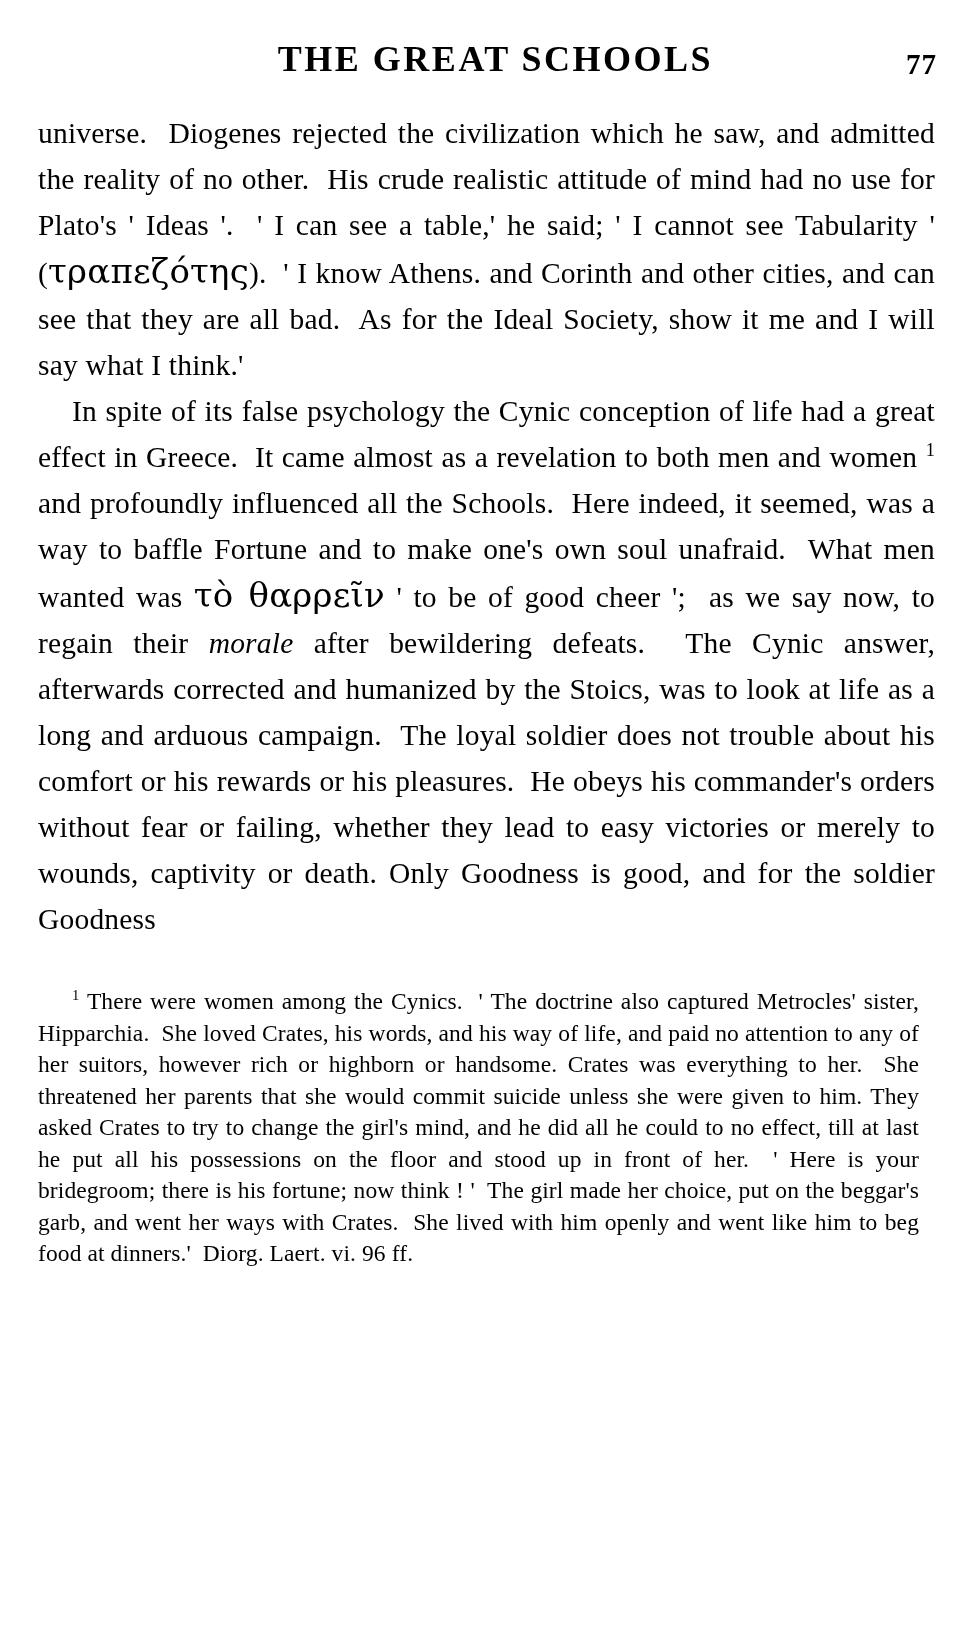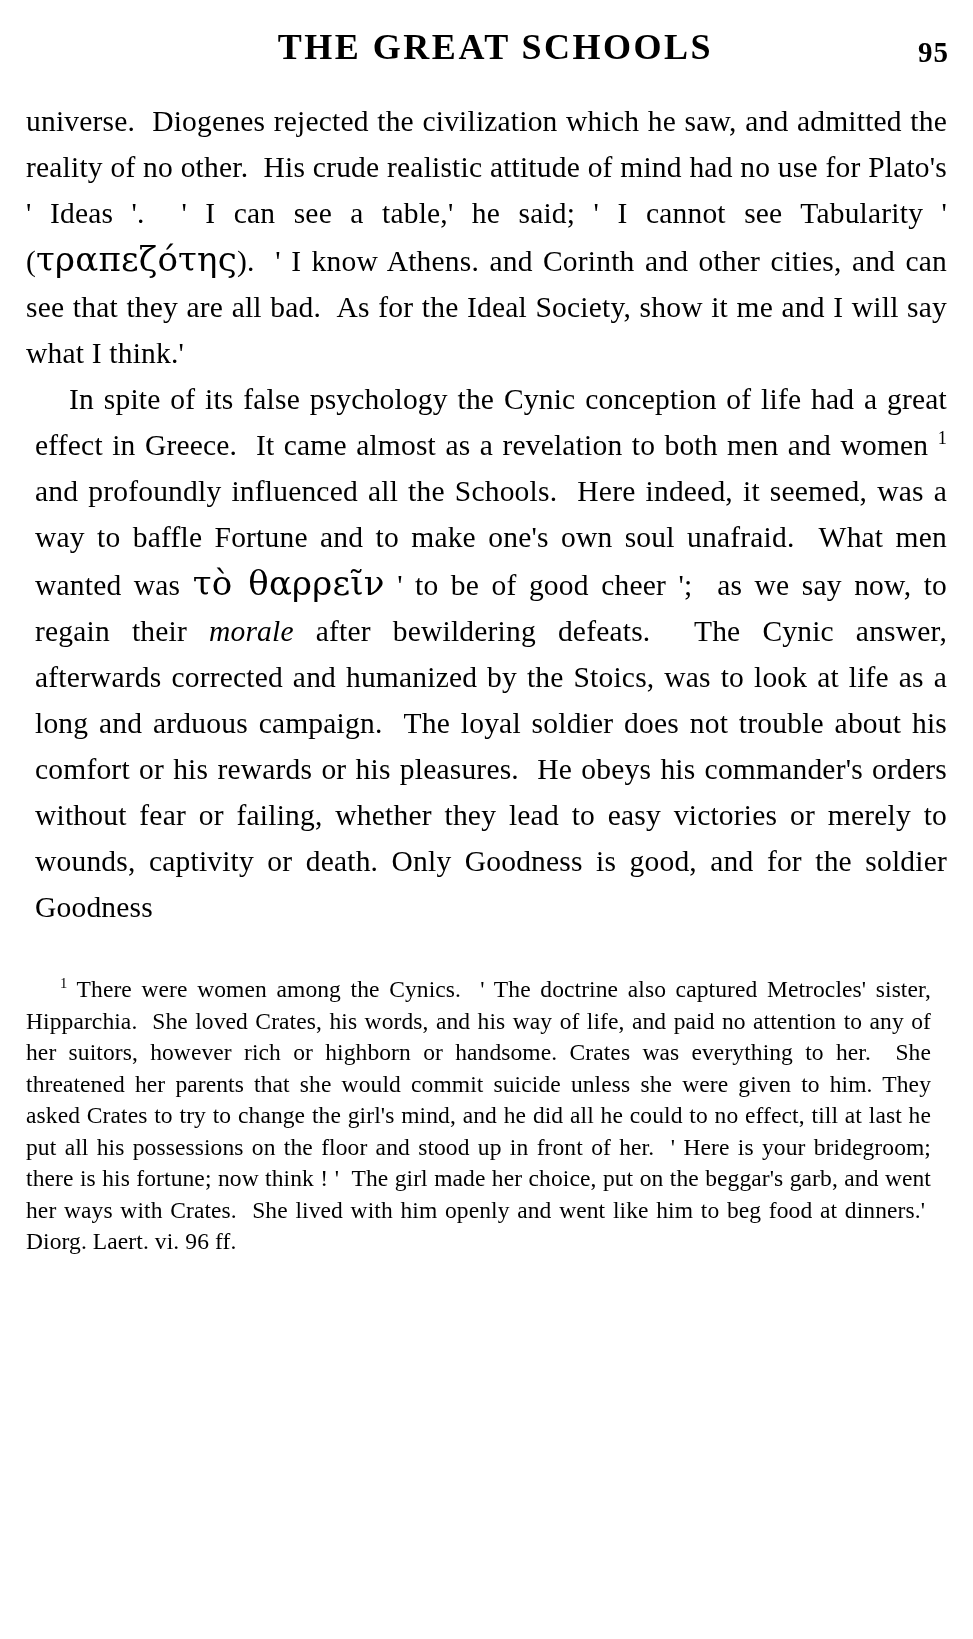--- a/index.html
+++ b/index.html
@@ -13,21 +13,21 @@
     font-family: "Liberation Serif", serif;
     color: #000000;
     position: relative;
     overflow: hidden;
   }
   .page {
     position: absolute;
     left: 0; top: 0;
     width: 973px;
     height: 1411px;
-    padding: 4px;
+    padding: 16px;
     box-sizing: border-box;
   }
   .header {
     position: relative;
     margin: 22px 18px 0 18px;
     height: 58px;
   }
   .header-title {
     text-align: center;
     font-size: 36px;
@@ -51,21 +51,20 @@
     text-align: justify;
     text-justify: inter-word;
     font-weight: 500;
     letter-spacing: 0.2px;
   }
   .body-text p {
     margin: 0;
   }
   .body-text p.indent {
     text-indent: 34px;
-    margin-left: 9px;
   }
   .greek {
     font-family: "DejaVu Serif", serif;
     font-size: 34px;
   }
   .ital {
     font-style: italic;
   }
   sup {
     font-size: 0.62em;
@@ -94,21 +93,21 @@
     text-indent: 34px;
   }
 </style>
 </head>
 <body>
 
 <div class="page">
 
   <div class="header">
     <div class="header-title">THE GREAT SCHOOLS</div>
-    <div class="page-number">95</div>
+    <div class="page-number">77</div>
   </div>
 
   <div class="body-text">
 
     <p class="para">universe.&nbsp; Diogenes rejected the civilization which he saw, and admitted the reality of no other.&nbsp; His crude realistic attitude of mind had no use for Plato's ' Ideas '.&nbsp; ' I can see a table,' he said; ' I cannot see Tabularity ' (<span class="greek">τραπεζότης</span>).&nbsp; ' I know Athens. and Corinth and other cities, and can see that they are all bad.&nbsp; As for the Ideal Society, show it me and I will say what I think.'</p>
 
     <p class="para indent">In spite of its false psychology the Cynic conception of life had a great effect in Greece.&nbsp; It came almost as a revelation to both men and women <sup>1</sup> and profoundly influenced all the Schools.&nbsp; Here indeed, it seemed, was a way to baffle Fortune and to make one's own soul unafraid.&nbsp; What men wanted was <span class="greek">τὸ θαρρεῖν</span> ' to be of good cheer ';&nbsp; as we say now, to regain their <span class="ital">morale</span> after bewildering defeats.&nbsp; The Cynic answer, afterwards corrected and humanized by the Stoics, was to look at life as a long and arduous campaign.&nbsp; The loyal soldier does not trouble about his comfort or his rewards or his pleasures.&nbsp; He obeys his commander's orders without fear or failing, whether they lead to easy victories or merely to wounds, captivity or death. Only Goodness is good, and for the soldier Goodness</p>
 
   </div>
 

